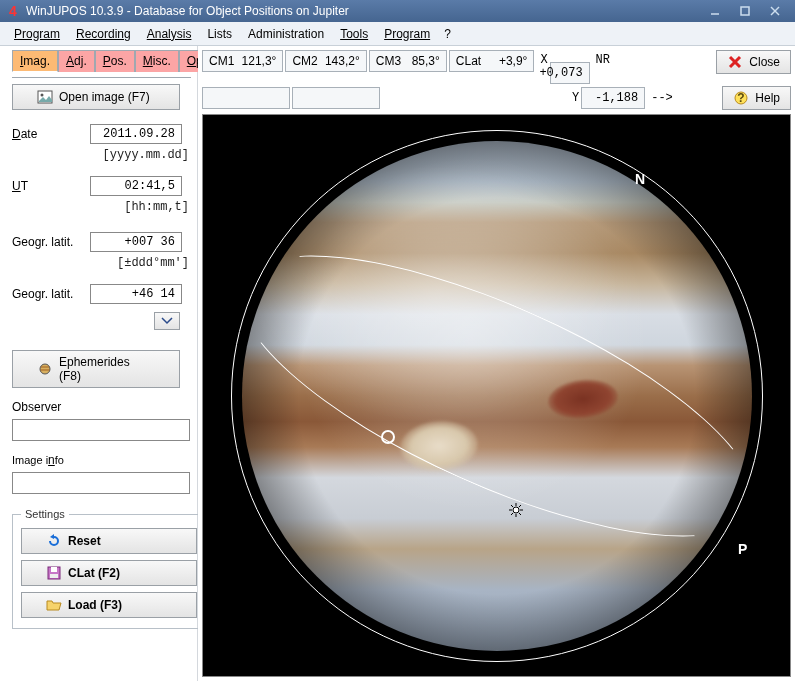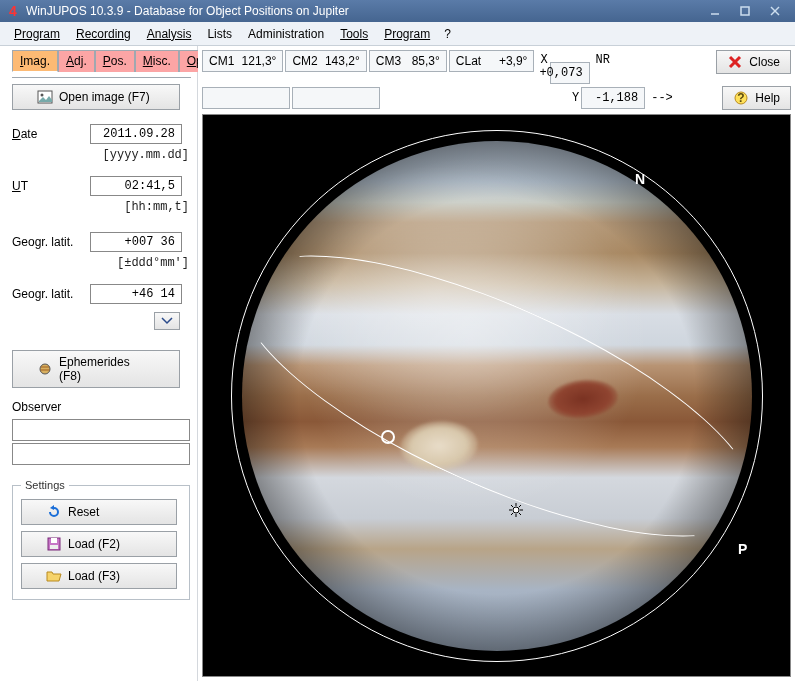--- a/index.html
+++ b/index.html
@@ -40,21 +40,21 @@
 
   .dropdown-btn { width: 26px; height: 18px; margin-left: 142px; margin-top: 6px; background: linear-gradient(#f8f8f8,#e4e4e4); border: 1px solid #9aa0a6; display: flex; align-items: center; justify-content: center; cursor: pointer; }
 
   .section { margin-top: 18px; }
   .lblsmall { font-size: 11px; color: #000; margin-top: 10px; margin-bottom: 3px; display:block;}
   .lblsmall .ul { text-decoration: underline; }
   .textin { width: 178px; border: 1px solid #888; padding: 3px 4px; height: 22px; background:#fff;}
 
   fieldset { border: 1px solid #b8c0c8; padding: 8px 8px 10px 8px; margin-top: 12px; width: 178px; }
   fieldset legend { padding: 0 4px; font-size: 11px; color: #333; }
-  fieldset .btn { width: 156px; margin-bottom: 6px; }
+  fieldset .btn { width: 176px; margin-bottom: 6px; font-weight: bold; }
   fieldset .btn:last-child { margin-bottom: 0; }
 
   
   .right { flex: 1; display: flex; flex-direction: column; background: #fff; }
   .coordbar { display: flex; gap: 0; padding: 4px 4px 0 4px; }
   .coordbar2 { display: flex; gap: 0; padding: 2px 4px 4px 4px; align-items: center; }
   .cell { border: 1px solid #a8b0b8; background: #f5f7f9; padding: 3px 6px; font-family: "Courier New", monospace; font-size: 12px; white-space: pre; margin-right: 2px; height: 22px; display: inline-flex; align-items: center; }
   .celllbl { border: none; background: none; padding: 3px 2px 3px 4px; font-family: "Courier New", monospace; font-size: 12px; }
   .rbtn { display: flex; align-items: center; gap: 6px; padding: 3px 10px; background: linear-gradient(#f8f8f8,#e4e4e4); border: 1px solid #9aa0a6; cursor: pointer; height: 24px; margin-left: 4px; }
   .spacer { flex: 1; }
@@ -191,20 +191,21 @@
               <line x1="3.5" y1="9" x2="12.5" y2="9" stroke="#a06020"></line>
             </svg>
         </span>
         <span>Ephemerides (F8)</span>
       </div>
     </div>
 
     <span class="lblsmall"><span>Observer</span></span>
     <input class="textin" value="" style="">
 
+    <span class="lblsmall">Image i<span class="ul">n</span>fo</span>
     <input class="textin" value="" style="">
 
     <fieldset>
       <legend>Settings</legend>
       <div class="btn">
         <span class="ico">
           <svg viewBox="0 0 16 16">
               <path d="M4 8 A4 4 0 1 0 8 4" fill="none" stroke="#1a6ed8" stroke-width="2"></path>
               <path d="M8 1 L8 6 L4 4 Z" fill="#1a6ed8"></path>
             </svg>
@@ -212,21 +213,21 @@
         <span><span class="ul">R</span>eset</span>
       </div>
       <div class="btn">
         <span class="ico">
           <svg viewBox="0 0 16 16">
               <rect x="2" y="2" width="12" height="12" fill="#c776c7" stroke="#7a2a7a"></rect>
               <rect x="5" y="2" width="6" height="5" fill="#fff"></rect>
               <rect x="4" y="9" width="8" height="4" fill="#eee"></rect>
             </svg>
         </span>
-        <span>Load (F2)</span>
+        <span>CLat (F2)</span>
       </div>
       <div class="btn">
         <span class="ico">
           <svg viewBox="0 0 16 16">
               <path d="M1 4 L6 4 L7 6 L15 6 L13 13 L1 13 Z" fill="#f6d36b" stroke="#b88a20"></path>
             </svg>
         </span>
         <span>Load (F3)</span>
       </div>
     </fieldset>

